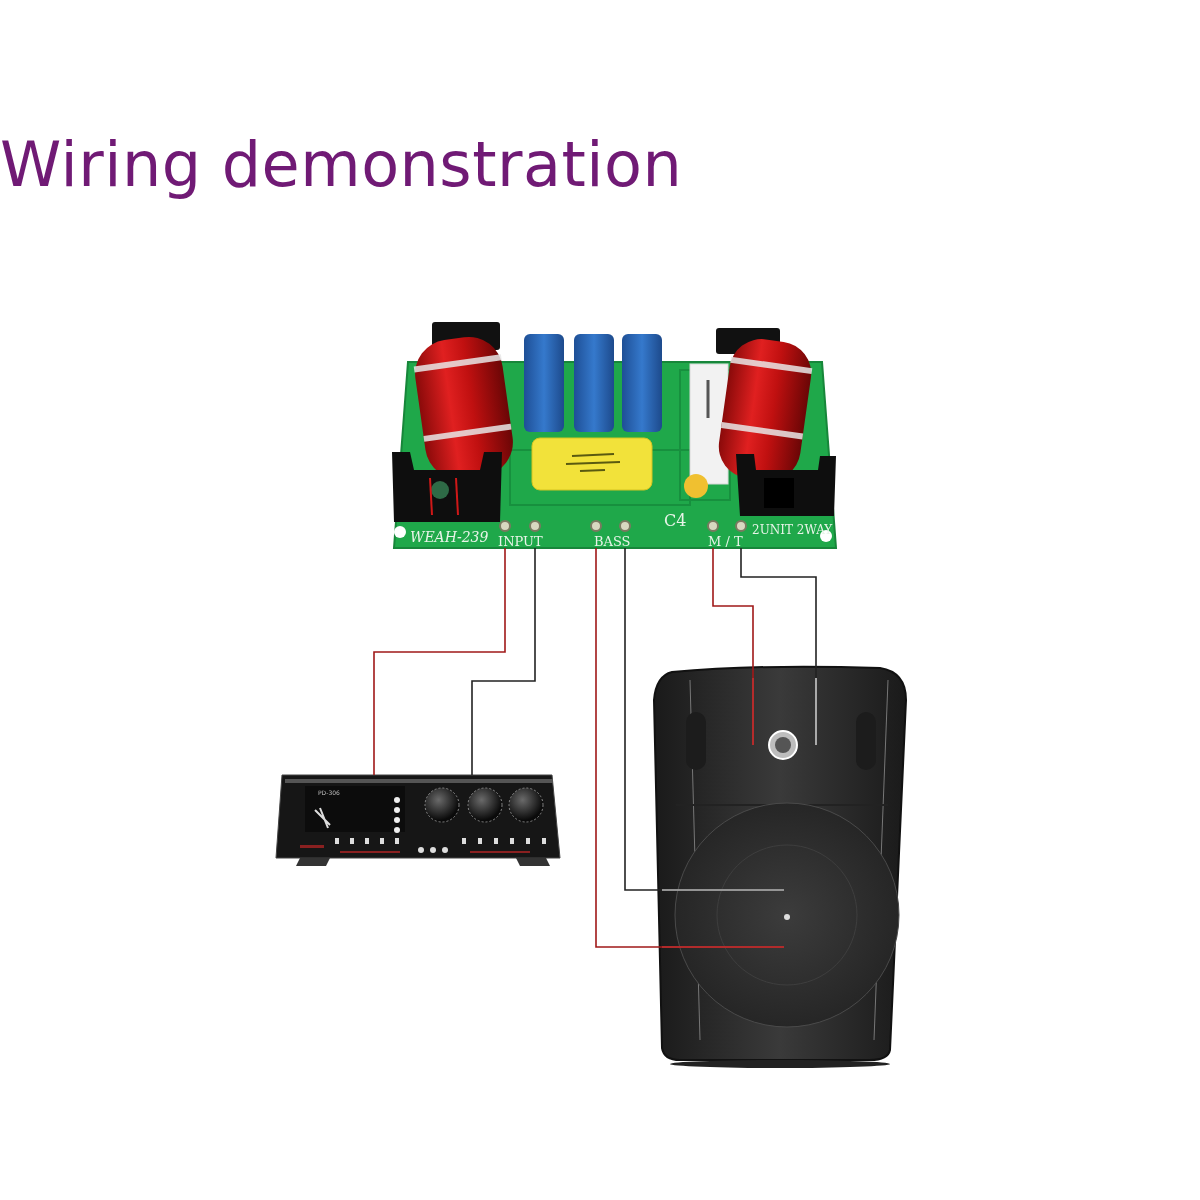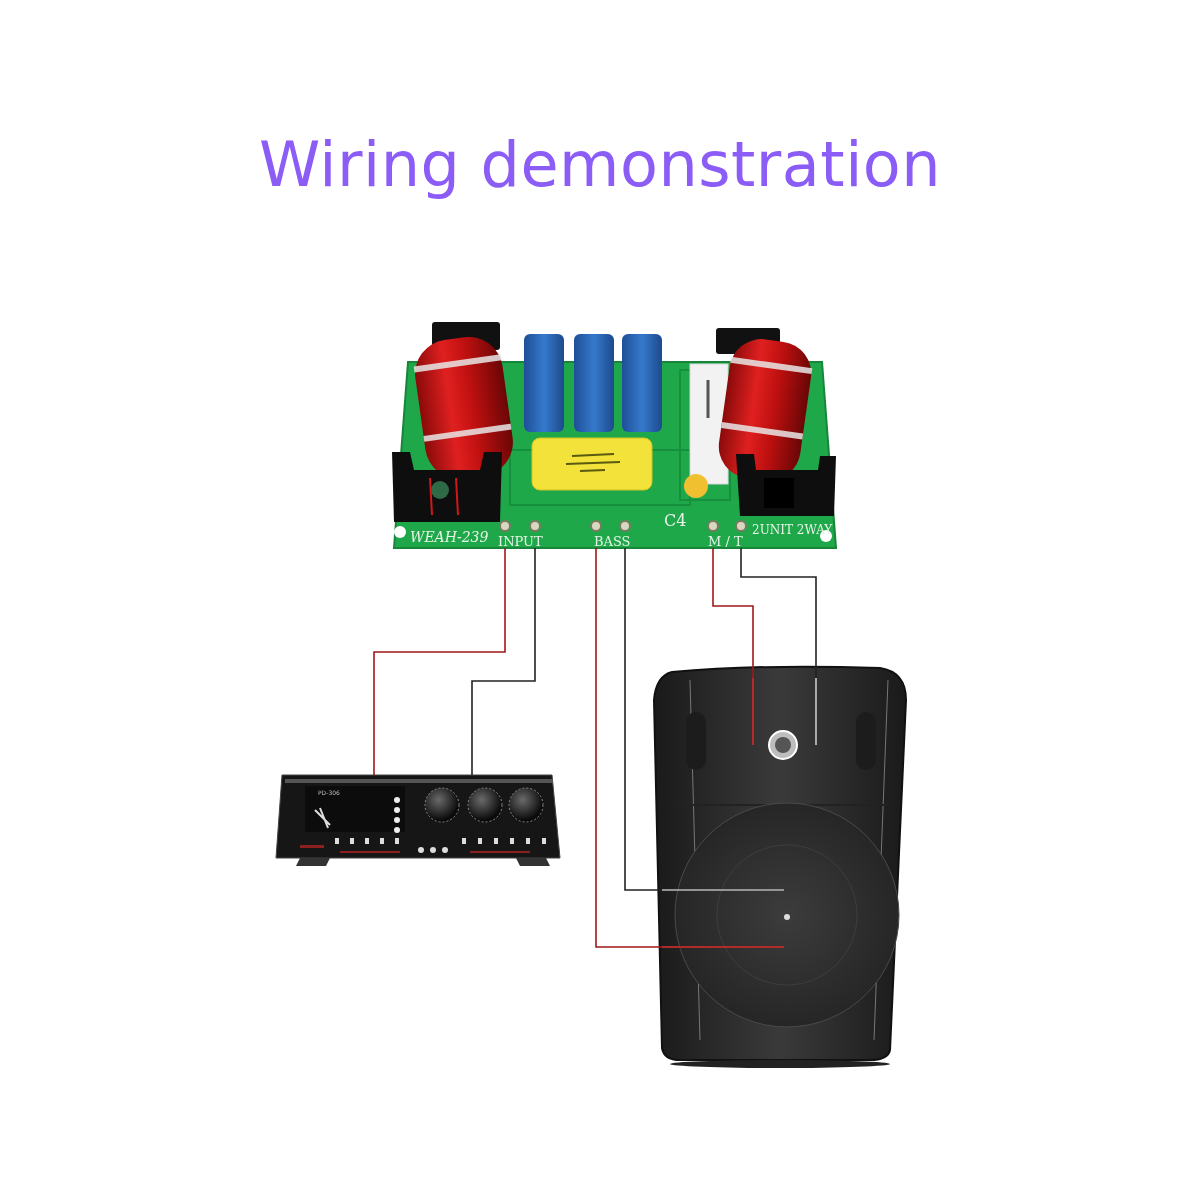--- a/index.html
+++ b/index.html
@@ -1,17 +1,17 @@
 <!DOCTYPE html>
 <html><head>
   <meta charset="utf-8">
   <style>
     html, body { margin:0; padding:0; background:#ffffff; }
     body { width:1200px; height:1200px; position:relative; overflow:hidden; font-family:"DejaVu Sans", sans-serif; }
-    .title { position:absolute; left:0; width:1200px; top:128px; text-align:center; font-size:62px; color:#8b5cf6; font-family:"DejaVu Sans", sans-serif; letter-spacing:0.5px; }
+    .title { position:absolute; left:0; width:1200px; top:128px; text-align:left; font-size:62px; color:#701a75; font-family:"DejaVu Sans", sans-serif; letter-spacing:0.5px; }
     svg.scene { position:absolute; left:0; top:0; }
     .pcb-label { font-family:"DejaVu Serif", serif; font-style:italic; fill:#e8f4e8; }
     .pcb-label-upright { font-family:"DejaVu Serif", serif; fill:#e8f4e8; }
   </style>
 </head>
 <body>
 
 <div class="title">Wiring demonstration</div>
 
 <svg class="scene" width="1200" height="1200" viewBox="0 0 1200 1200">

